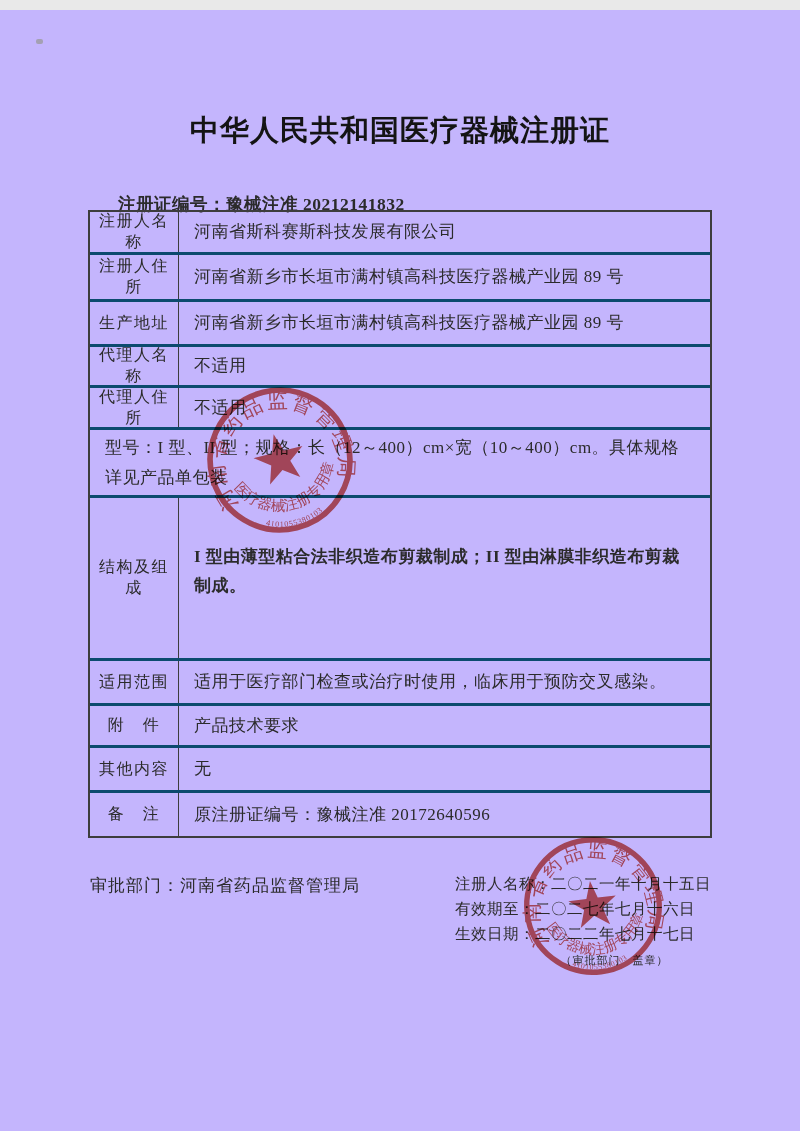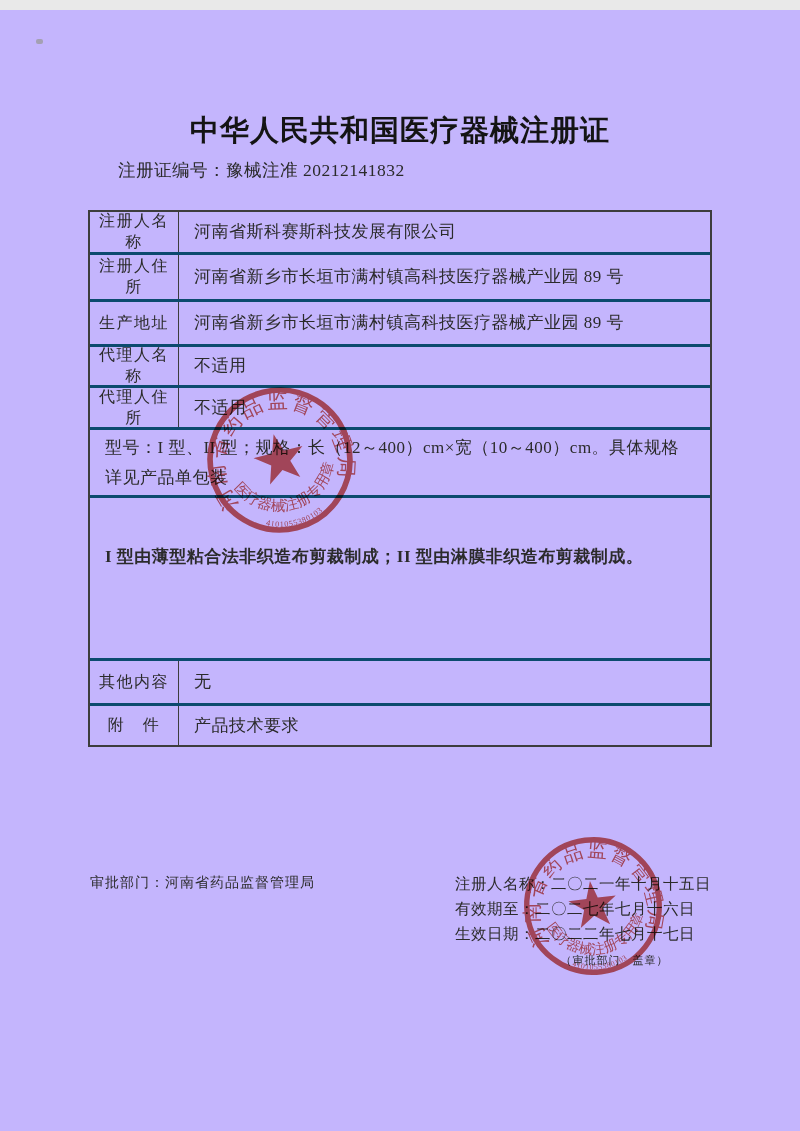--- a/index.html
+++ b/index.html
@@ -6,40 +6,40 @@
   .page{
     position:relative;width:800px;height:1131px;margin:10px auto;
     background:#c4b5fd;overflow:hidden;
     font-family:"Liberation Serif","DejaVu Serif",serif;color:#2b2b2b;
   }
   .smudge{position:absolute;left:36px;top:29px;width:7px;height:5px;background:#9a9a9a;border-radius:2px;opacity:.75;}
   .title{
     position:absolute;top:101px;left:0;width:100%;margin:0;text-align:center;
     font-size:29px;font-weight:bold;letter-spacing:1px;color:#141414;
   }
-  .regno{position:absolute;top:148px;left:118px;font-size:17.5px;letter-spacing:.5px;}
+  .regno{position:absolute;top:182px;left:118px;font-size:17.5px;letter-spacing:.5px;font-weight:bold;}
   .tbl{
     position:absolute;left:88px;top:200px;width:624px;box-sizing:border-box;
     border:2px solid #3d3d3d;background:transparent;
   }
   .row{display:flex;border-top:3px solid #0c4a6e;}
   .row:first-child{border-top:none;}
   .lbl{
     flex:0 0 89px;width:89px;border-right:1px solid #3d3d3d;
     display:flex;align-items:center;justify-content:center;
     text-align:center;font-size:16px;letter-spacing:1.5px;padding:0 2px;box-sizing:border-box;
   }
   .val{
     flex:1;display:flex;align-items:center;
     padding:4px 18px 4px 15px;font-size:17px;line-height:1.72;letter-spacing:.5px;
   }
   .r1{height:40px}.r2{height:44px}.r3{height:42px}.r4{height:38px}
   .r5{height:39px}.r6{height:49px}.r7{height:65px}.r8{height:160px}
   .r9{height:42px}.r10{height:39px}.r11{height:42px}.r12{height:43px}
-  .dept{position:absolute;left:90px;top:864px;font-size:14px;letter-spacing:1px;}
+  .dept{position:absolute;left:90px;top:864px;font-size:17px;letter-spacing:1px;}
   .dates{position:absolute;left:455px;top:861px;font-size:15.5px;line-height:25px;letter-spacing:.5px;}
   .sealnote{margin-top:2px;margin-left:63px;font-size:11px;letter-spacing:1px;text-align:center;}
   .stamp{position:absolute;mix-blend-mode:multiply;opacity:.84;}
   .stamp-upper{left:202px;top:372px;width:156px;height:156px;transform:rotate(-14deg);}
   .stamp-lower{left:519px;top:822px;width:148px;height:148px;transform:rotate(-7deg);}
   .stamp text{font-family:"Liberation Serif","DejaVu Serif",serif;}
 </style>
 </head>
 <body>
 
@@ -69,29 +69,38 @@
       <div class="val">不适用</div>
     </div>
     <div class="row r5">
       <div class="lbl">代理人住所</div>
       <div class="val">不适用</div>
     </div>
     <div class="row r7">
       <div class="val">型号：I 型、II 型；规格：长（12～400）cm×宽（10～400）cm。具体规格详见产品单包装</div>
     </div>
     <div class="row r8">
+      <div class="lbl">结构及组成</div>
       <div class="val" style="align-items:flex-start;padding-top:44px;font-weight:bold;">I 型由薄型粘合法非织造布剪裁制成；II 型由淋膜非织造布剪裁制成。</div>
+    </div>
+    <div class="row r9">
+      <div class="lbl">适用范围</div>
+      <div class="val">适用于医疗部门检查或治疗时使用，临床用于预防交叉感染。</div>
+    </div>
+    <div class="row r10">
+      <div class="lbl">附　件</div>
+      <div class="val">产品技术要求</div>
     </div>
     <div class="row r11">
       <div class="lbl">其他内容</div>
       <div class="val">无</div>
     </div>
-    <div class="row r10">
-      <div class="lbl">附　件</div>
-      <div class="val">产品技术要求</div>
+    <div class="row r12">
+      <div class="lbl">备　注</div>
+      <div class="val">原注册证编号：豫械注准 20172640596</div>
     </div>
   </div>
 
   <div class="dept">审批部门：河南省药品监督管理局</div>
 
   <div class="dates">
     <div>注册人名称：二〇二一年十月十五日</div>
     <div>有效期至：二〇二七年七月十六日</div>
     <div>生效日期：二〇二二年七月十七日</div>
     <div class="sealnote">（审批部门　盖章）</div>

